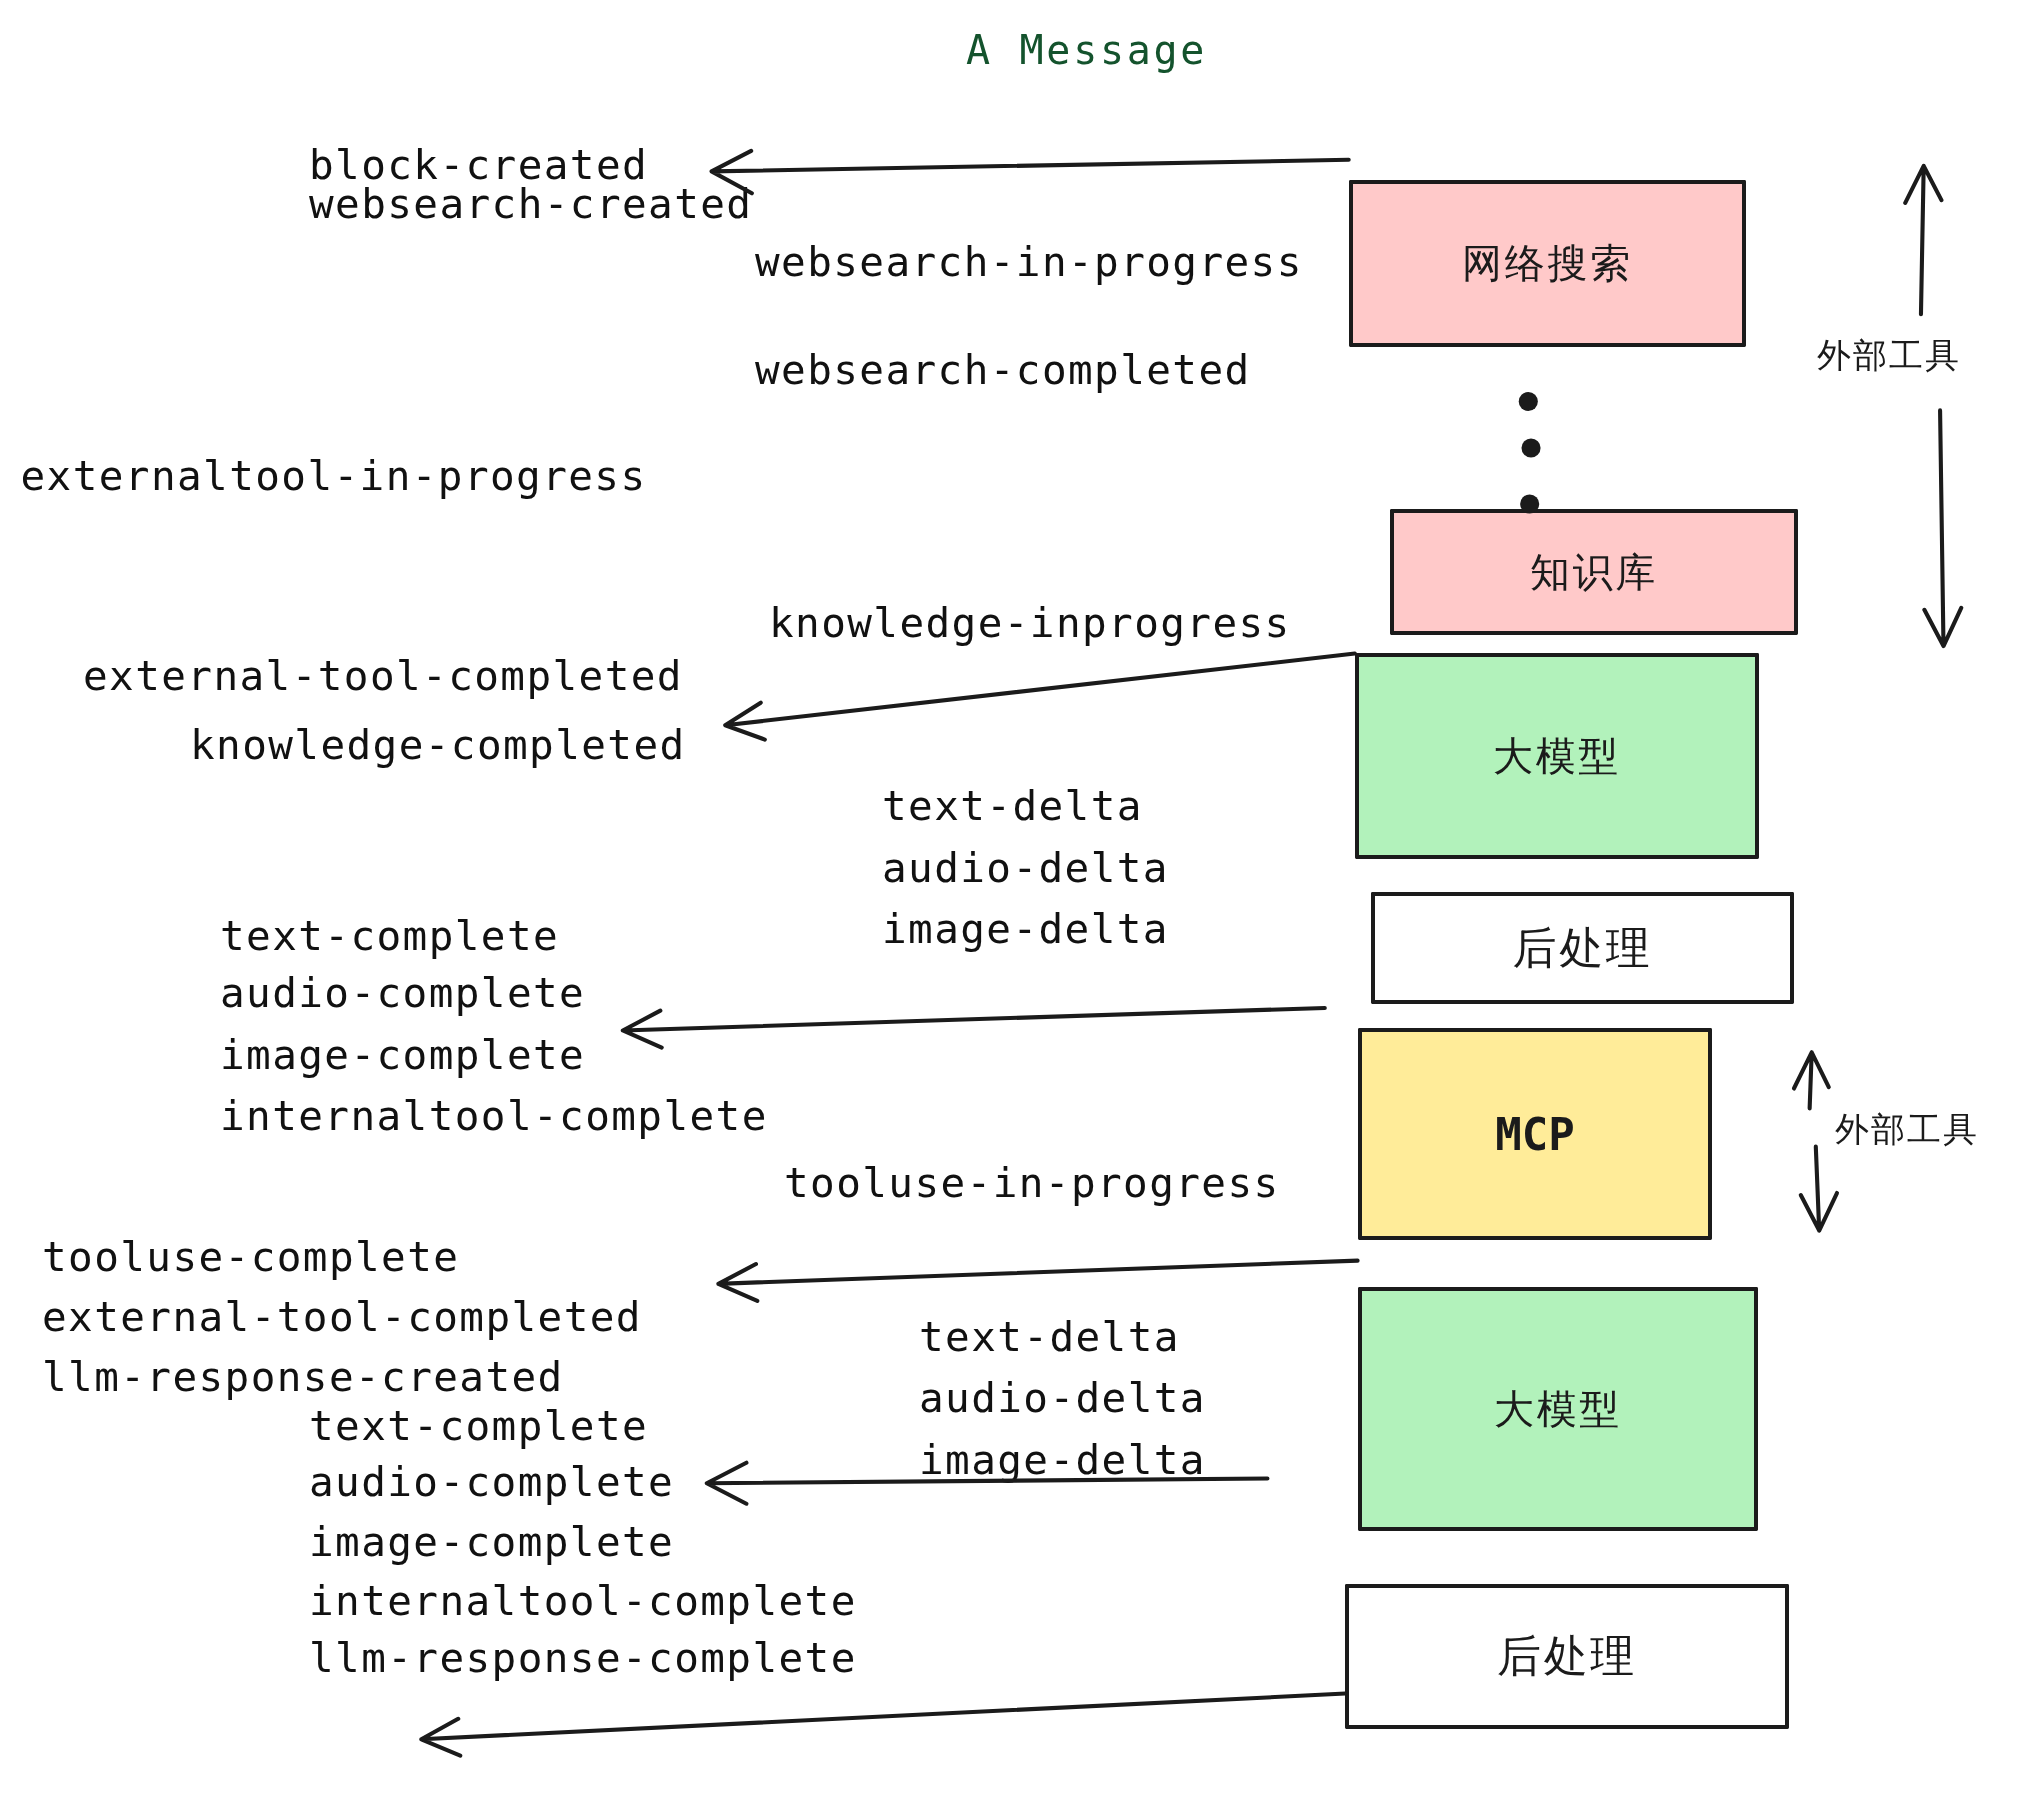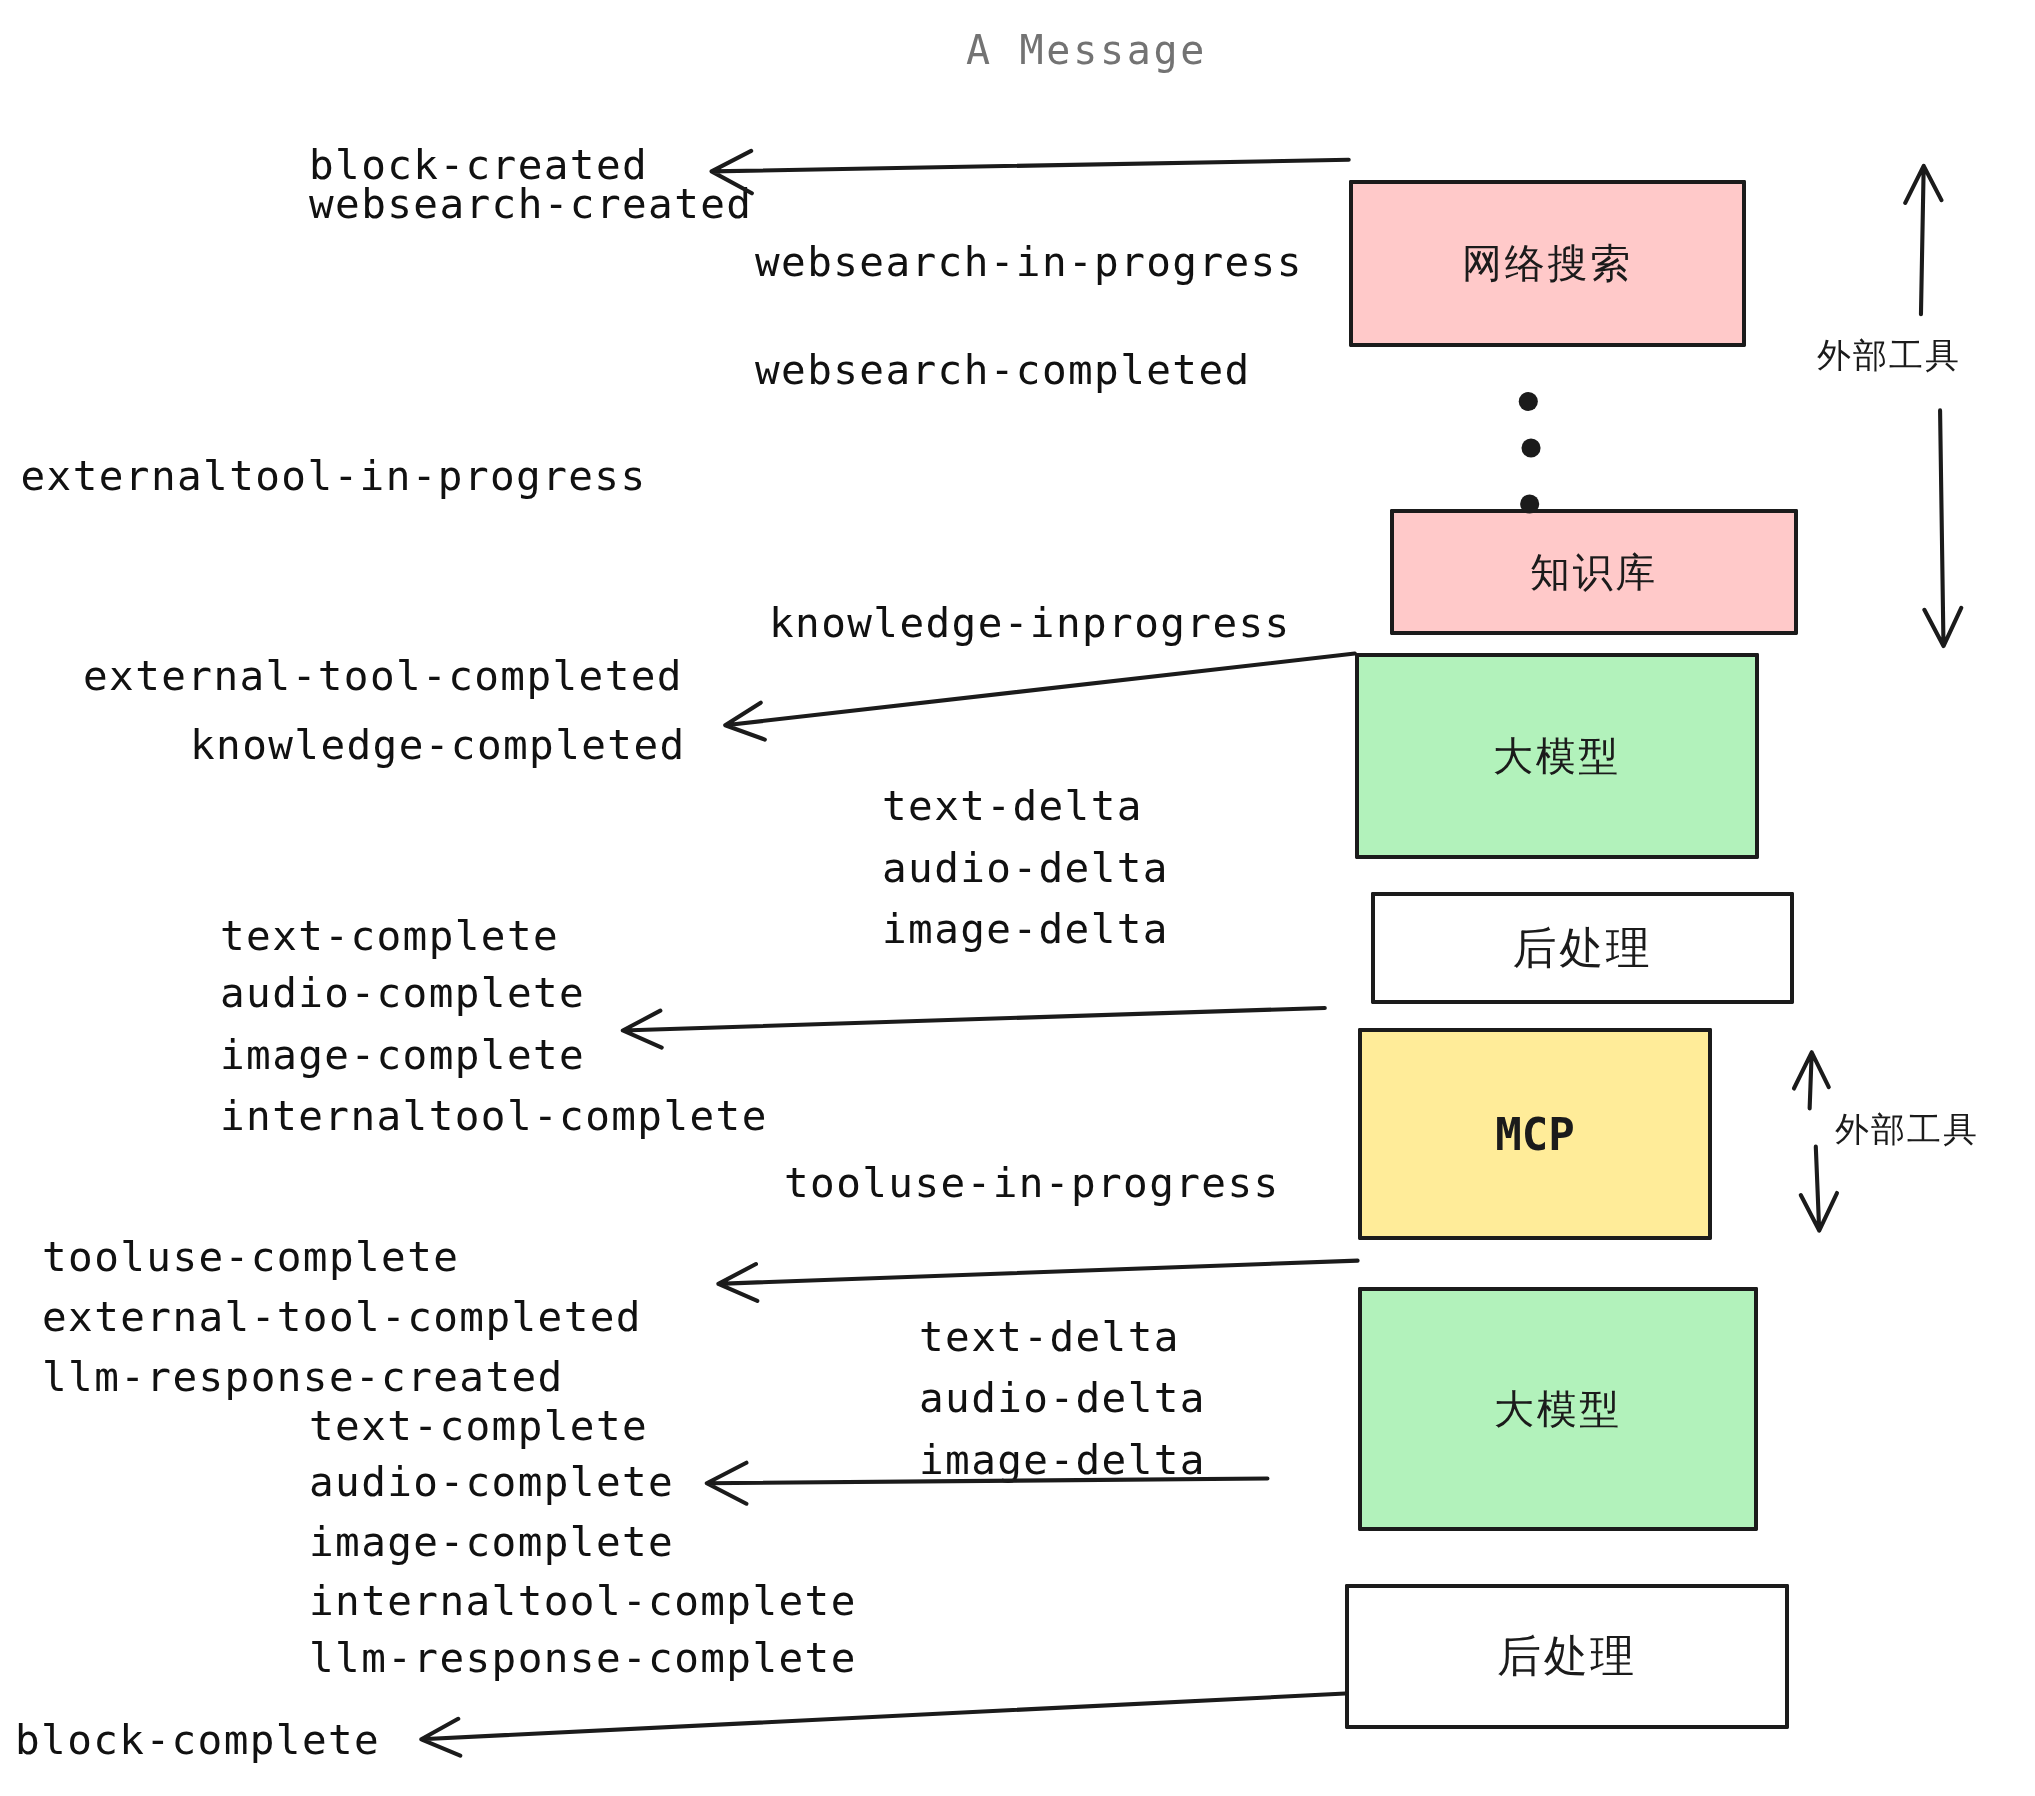--- a/index.html
+++ b/index.html
@@ -1,21 +1,21 @@
 <!DOCTYPE html>
 <html style="font-size:11px"><head>
 <meta charset="utf-8">
 <style>
   html,body{margin:0;padding:0;background:#ffffff;}
   #canvas{position:relative;width:2035px;height:1796px;background:#ffffff;overflow:hidden;
           font-family:"DejaVu Sans Mono", monospace;color:#1b1b1b;}
   .ev{position:absolute;font-family:"DejaVu Sans Mono", monospace;font-size:41px;
       letter-spacing:1.4px;line-height:45px;color:#111;white-space:nowrap;}
   .title{position:absolute;font-family:"DejaVu Sans Mono", monospace;font-size:40px;
-      letter-spacing:2.7px;color:#737373;white-space:nowrap;}
+      letter-spacing:2.7px;color:#14532d;white-space:nowrap;}
   .box{position:absolute;border:4.1px solid #1b1b1b;border-radius:1.4px;display:flex;
        align-items:center;justify-content:center;box-sizing:border-box;}
   .box .lbl{font-family:"DejaVu Sans","Liberation Sans",sans-serif;font-size:40px;
        color:#1b1b1b;letter-spacing:2.7px;white-space:nowrap;}
   .box .lbl-latin{font-family:"DejaVu Sans Mono",monospace;font-size:44px;font-weight:bold;
        color:#1b1b1b;white-space:nowrap;}
   .side{position:absolute;font-family:"DejaVu Sans","Liberation Sans",sans-serif;
        font-size:34px;letter-spacing:2px;color:#1b1b1b;white-space:nowrap;}
   svg.layer{position:absolute;left:0;top:0;width:2035px;height:1796px;pointer-events:none;}
   .stroke{fill:none;stroke:#1b1b1b;stroke-width:6;stroke-linecap:round;stroke-linejoin:round;}
@@ -79,21 +79,20 @@
   <div class="ev" style="left:42px;top:1295px;">external-tool-completed</div>
   <div class="ev" style="left:42px;top:1355px;">llm-response-created</div>
   <div class="ev" style="left:309px;top:1404px;">text-complete</div>
   <div class="ev" style="left:309px;top:1460px;">audio-complete</div>
   <div class="ev" style="left:309px;top:1520px;">image-complete</div>
   <div class="ev" style="left:309px;top:1579px;">internaltool-complete</div>
   <div class="ev" style="left:309px;top:1636px;">llm-response-complete</div>
   <div class="ev" style="left:919px;top:1315px;">text-delta</div>
   <div class="ev" style="left:919px;top:1376px;">audio-delta</div>
   <div class="ev" style="left:919px;top:1438px;">image-delta</div>
-  <div class="ev" style="left:15px;top:1718px;">block-complete</div>
 
   <svg class="layer" viewBox="0 0 2980 2630">
 
     <path class="stroke" d="M1975 234 L1042 251 M1100 221 L1042 251 L1101 283"></path>
     <path class="stroke" d="M1984 957 L1062 1062 M1114 1029 L1062 1062 L1120 1083"></path>
     <path class="stroke" d="M1940 1476 L912 1509 M967 1480 L912 1509 L969 1534"></path>
     <path class="stroke" d="M1988 1846 L1052 1880 M1107 1851 L1052 1880 L1109 1905"></path>
     <path class="stroke" d="M1856 2165 L1035 2172 M1093 2142 L1035 2172 L1093 2202"></path>
     <path class="stroke" d="M1970 2480 L617 2547 M671 2517 L617 2547 L674 2571"></path>
 

